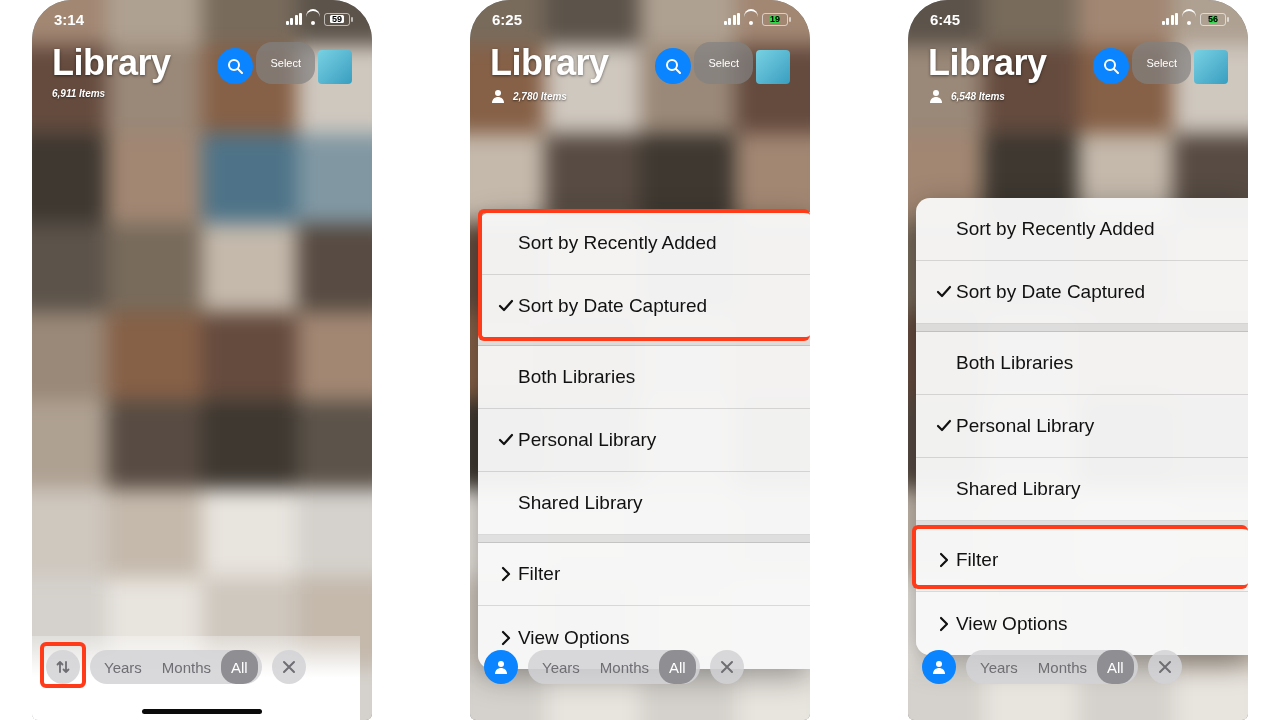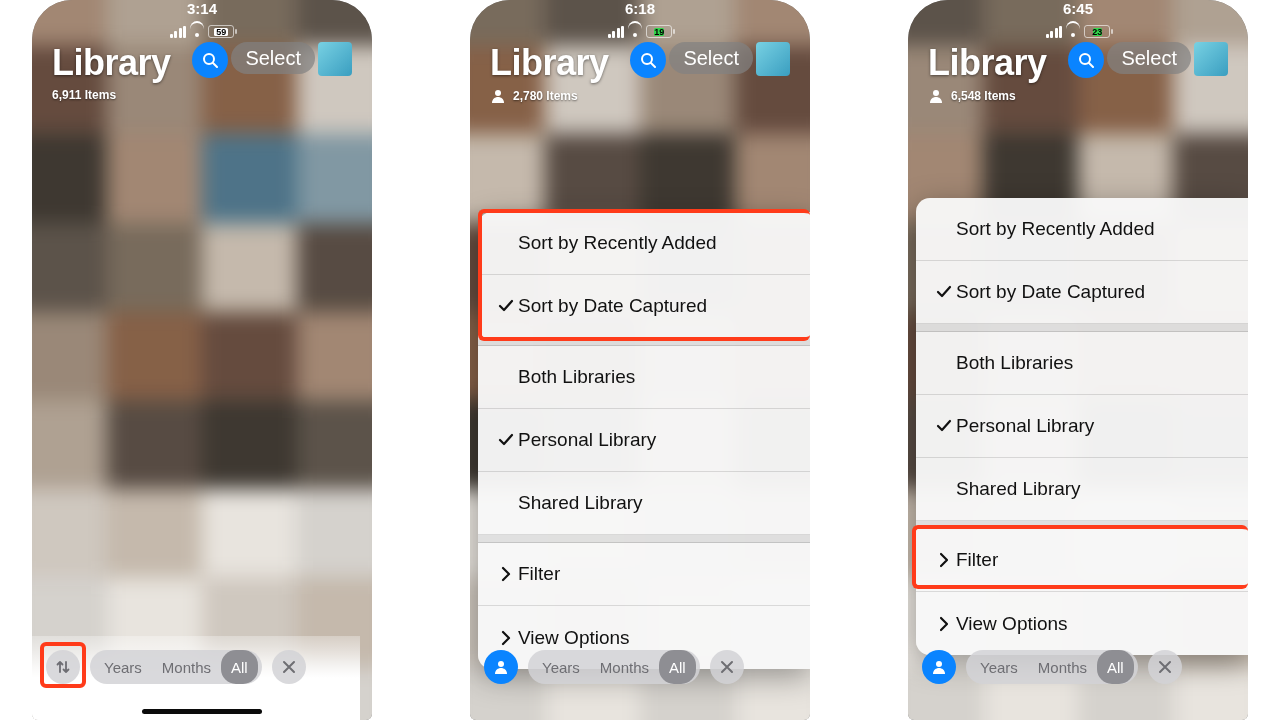--- a/index.html
+++ b/index.html
@@ -35,21 +35,21 @@
   .c1{background:#a8866d}.c2{background:#5e5347}.c3{background:#8e5f3f}.c4{background:#b2a18e}
   .c5{background:#6a4a3a}.c6{background:#d1c8bd}.c7{background:#7b6b58}.c8{background:#3f382f}
   .c9{background:#9e8773}.c10{background:#c7b9a8}.c11{background:#5a4b40}.c12{background:#e9e4dc}
   .c13{background:#46758f}.c14{background:#7c99a7}.c15{background:#d6d2cc}
 
   
   .status {
     position: absolute; top:0; left:0; right:0; height:38px;
     display:flex; align-items:center; justify-content:space-between;
     padding: 0 22px;
-    color:#fff; font-weight:600; font-size:15px;flex-direction:column;
+    color:#fff; font-weight:600; font-size:15px;
   }
   .status .right { display:flex; align-items:center; gap:3px; }
   .sig { display:inline-flex; align-items:flex-end; gap:1.5px; }
   .sig i { width:3px; background:#fff; border-radius:1px; }
   .sig i:nth-child(1){height:4px}.sig i:nth-child(2){height:7px}.sig i:nth-child(3){height:10px}.sig i:nth-child(4){height:12px}
   .wifi { width:16px; height:11px; position:relative; }
   .wifi::before{content:"";position:absolute;bottom:0;left:50%;width:4px;height:4px;border-radius:50%;background:#fff;transform:translateX(-50%);}
   .wifi::after{content:"";position:absolute;bottom:0;left:50%;width:14px;height:14px;border:2px solid #fff;border-bottom:none;border-left:none;border-right:none;border-radius:50%;transform:translateX(-50%);}
   .batt {
     display:inline-flex; align-items:center; gap:2px;
@@ -58,30 +58,30 @@
     width:26px; height:13px; border:1.2px solid rgba(255,255,255,0.6);
     border-radius:3px; position:relative; display:flex; align-items:center; justify-content:center;
   }
   .batt .shell::after{content:"";position:absolute;right:-3.5px;top:3px;width:2px;height:5px;background:rgba(255,255,255,0.6);border-radius:1px;}
   .batt .fill { height:8px; border-radius:1.5px; background:#fff; }
   .batt .fill.green { background:#32d74b; }
   .batt .pct { font-size:9px; font-weight:700; position:absolute; color:#000; }
 
   
   .hdr { position:absolute; top:42px; left:20px; right:20px; color:#fff; }
-  .hdr-row1 { display:flex; align-items:flex-start; gap:3px; }
+  .hdr-row1 { display:flex; align-items:flex-end; gap:3px; }
   .title { font-size:36px; font-weight:800; letter-spacing:-0.5px; text-shadow:0 1px 3px rgba(0,0,0,0.5); }
   .search-btn {
     width:36px;height:36px;border-radius:50%;background:#0a84ff;display:flex;align-items:center;justify-content:center;margin-left:auto;
   }
   .select-btn {
-    height:32px;padding:0 14px;border-radius:16px;background:rgba(130,130,130,0.7);color:#fff;font-size:20px;font-weight:500;display:flex;align-items:center;
+    height:42px;padding:0 14px;border-radius:16px;background:rgba(130,130,130,0.7);color:#fff;font-size:11px;font-weight:500;display:flex;align-items:center;
   }
   .thumb { width:34px;height:34px;border-radius:4px;background:linear-gradient(135deg,#78d1e3,#3a9ec0);filter:blur(0.5px); }
-  .sub { display:flex;align-items:center;gap:7px;margin-top:4px;font-size:12px;font-weight:700;text-shadow:0 1px 2px rgba(0,0,0,0.5); }
+  .sub { display:flex;align-items:center;gap:7px;margin-top:4px;font-size:10px;font-weight:700;text-shadow:0 1px 2px rgba(0,0,0,0.5);font-style:italic; }
   .sub .person-icon { width:16px;height:16px; }
 
   
   .toolbar {
     position:absolute; bottom:0; left:0; right:12px; height:84px;
     display:flex; align-items:flex-start; gap:10px; padding:14px 14px 0;
     background:linear-gradient(to top, #fff 50%, rgba(255,255,255,0.3));
   }
   .toolbar.no-bg { background:transparent; }
   .tb-btn {
@@ -315,21 +315,21 @@
       </div>
     <div class="row">
         <div class="cell c15"></div>
         <div class="cell c12"></div>
         <div class="cell c15"></div>
         <div class="cell c12"></div>
       </div>
   </div>
 
   <div class="status">
-    <span>6:18</span>
+    <span>6:25</span>
     <span class="right">
       <span class="sig">
           <i></i>
           <i></i>
           <i></i>
           <i></i>
         </span>
       <span class="wifi"></span>
       <span class="batt">
         <span class="shell">
@@ -495,21 +495,21 @@
       <span class="sig">
           <i></i>
           <i></i>
           <i></i>
           <i></i>
         </span>
       <span class="wifi"></span>
       <span class="batt">
         <span class="shell">
             <span class="fill green" style="width:36%"></span>
-            <span class="pct">23</span>
+            <span class="pct">56</span>
           </span>
       </span>
     </span>
   </div>
 
   <div class="hdr">
     <div class="hdr-row1">
       <span class="title">Library</span>
       <span class="search-btn">
           <svg width="16" height="16">

